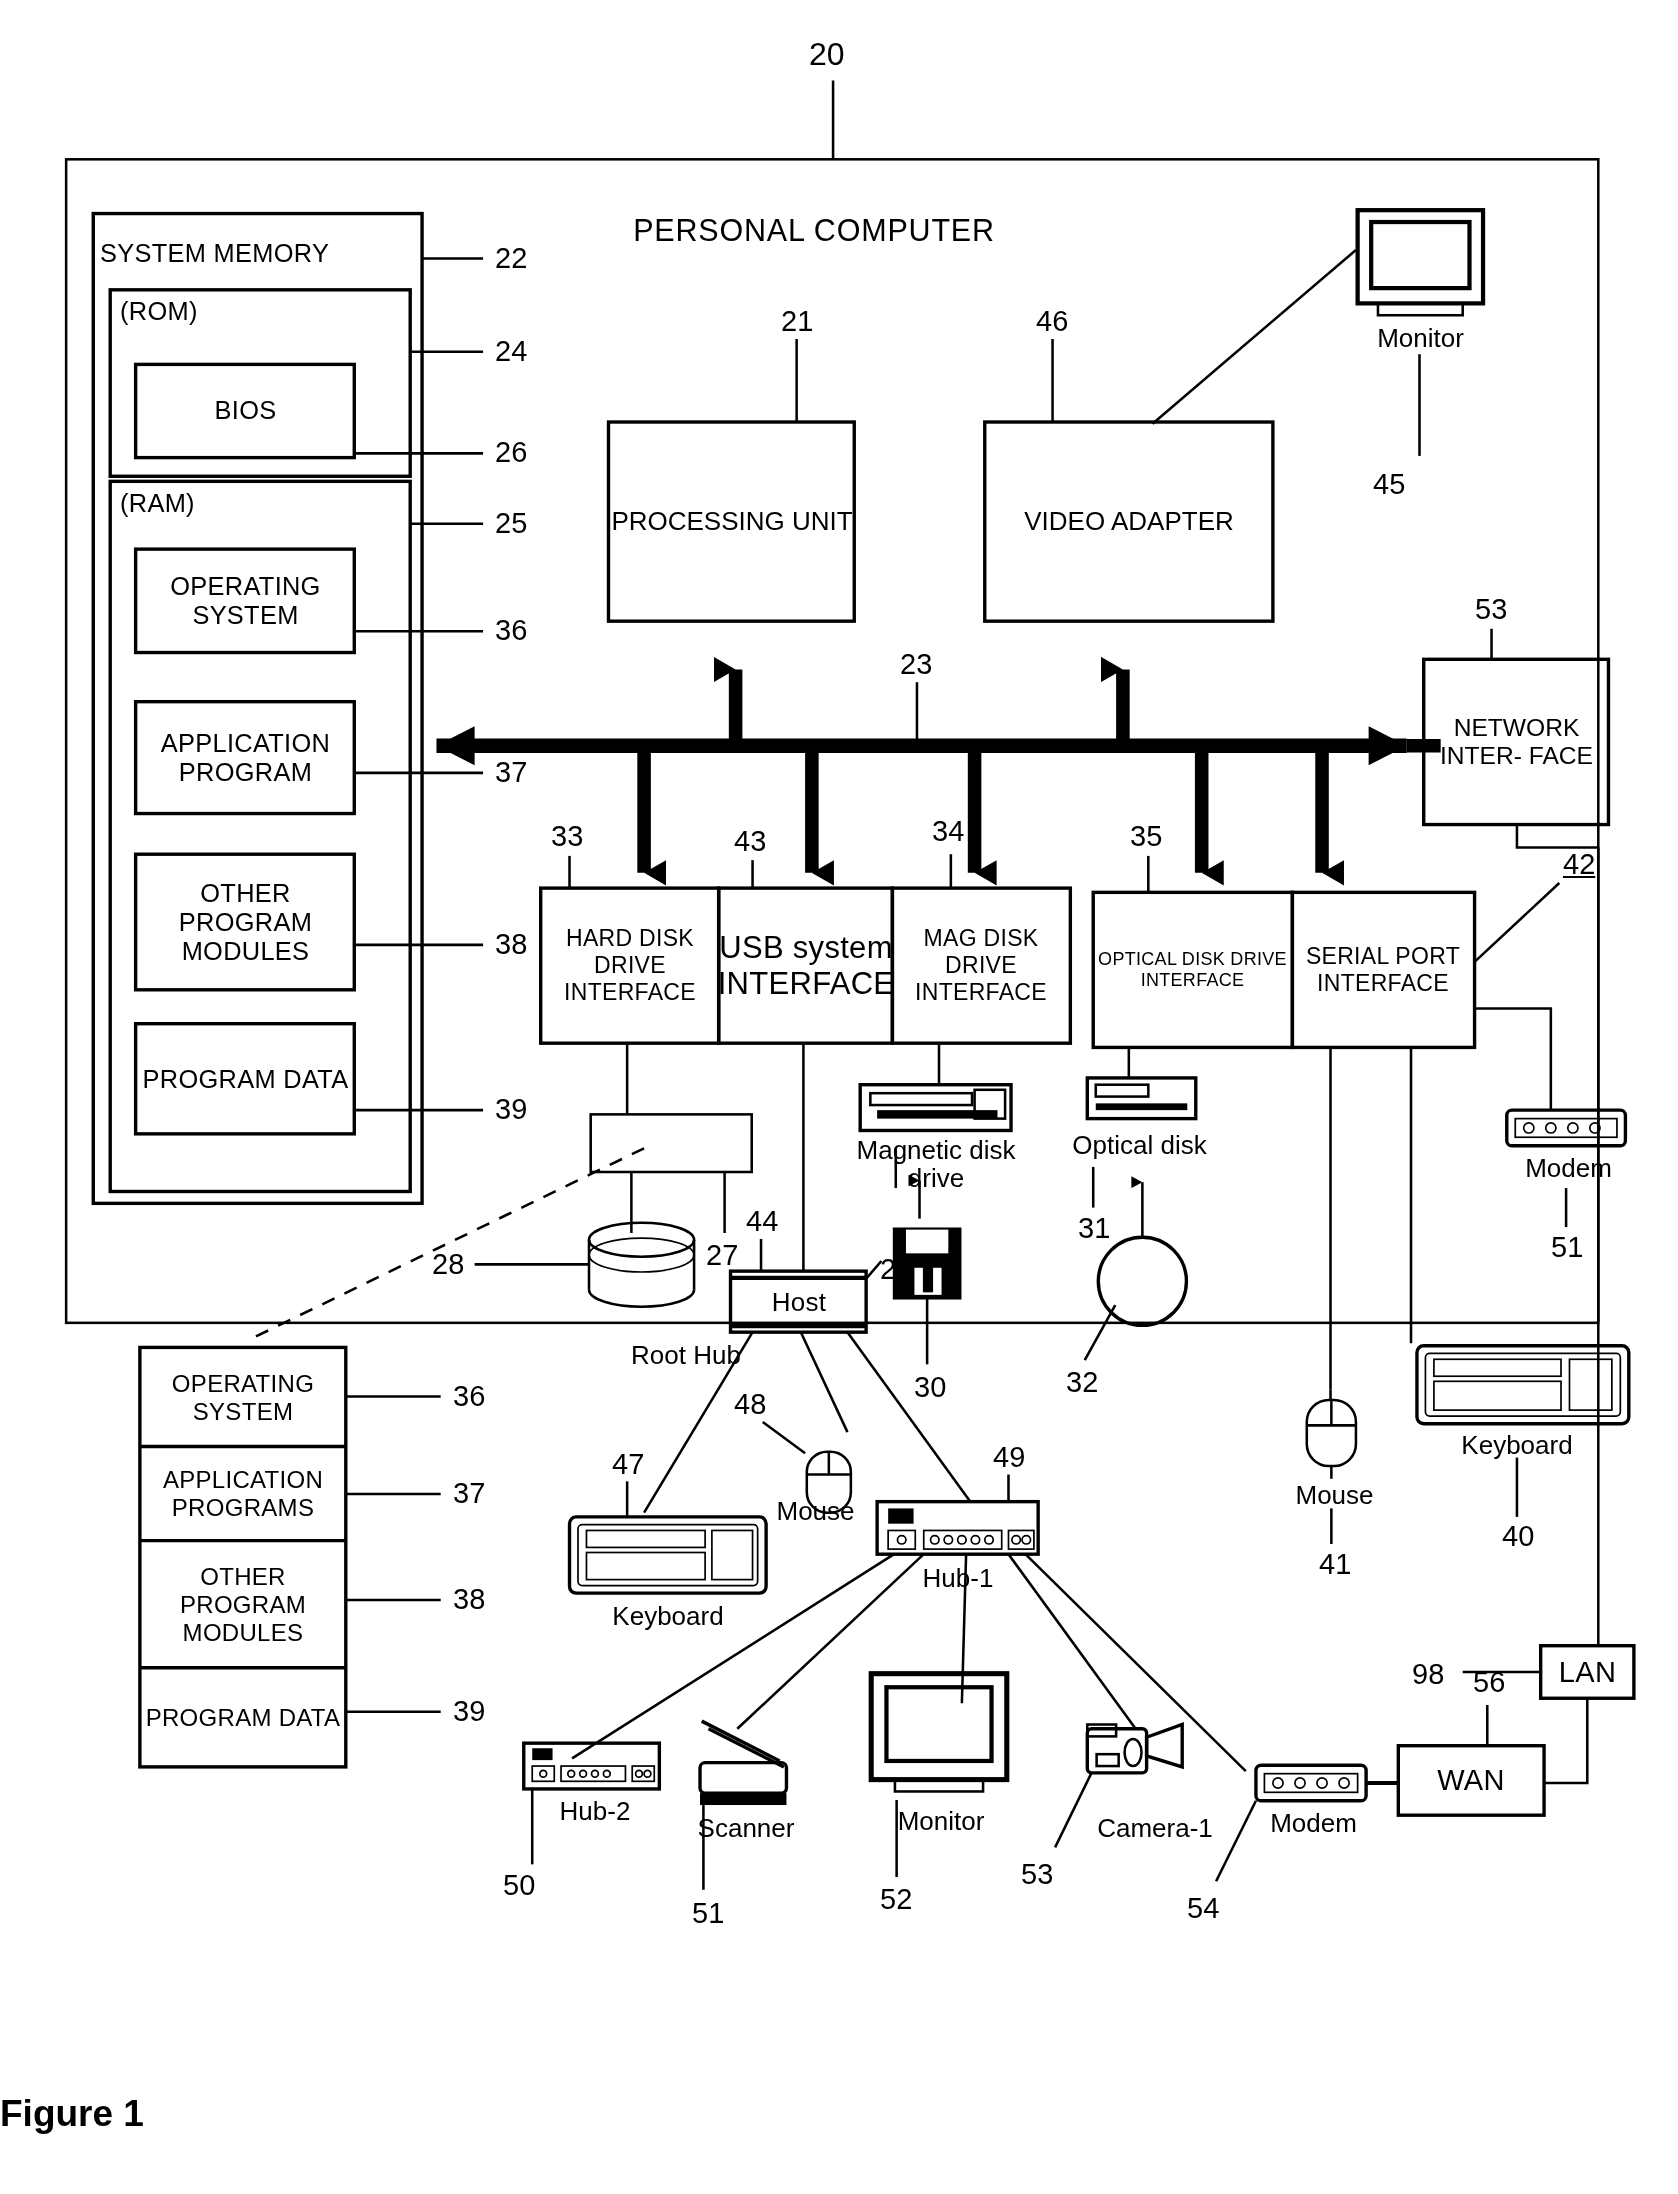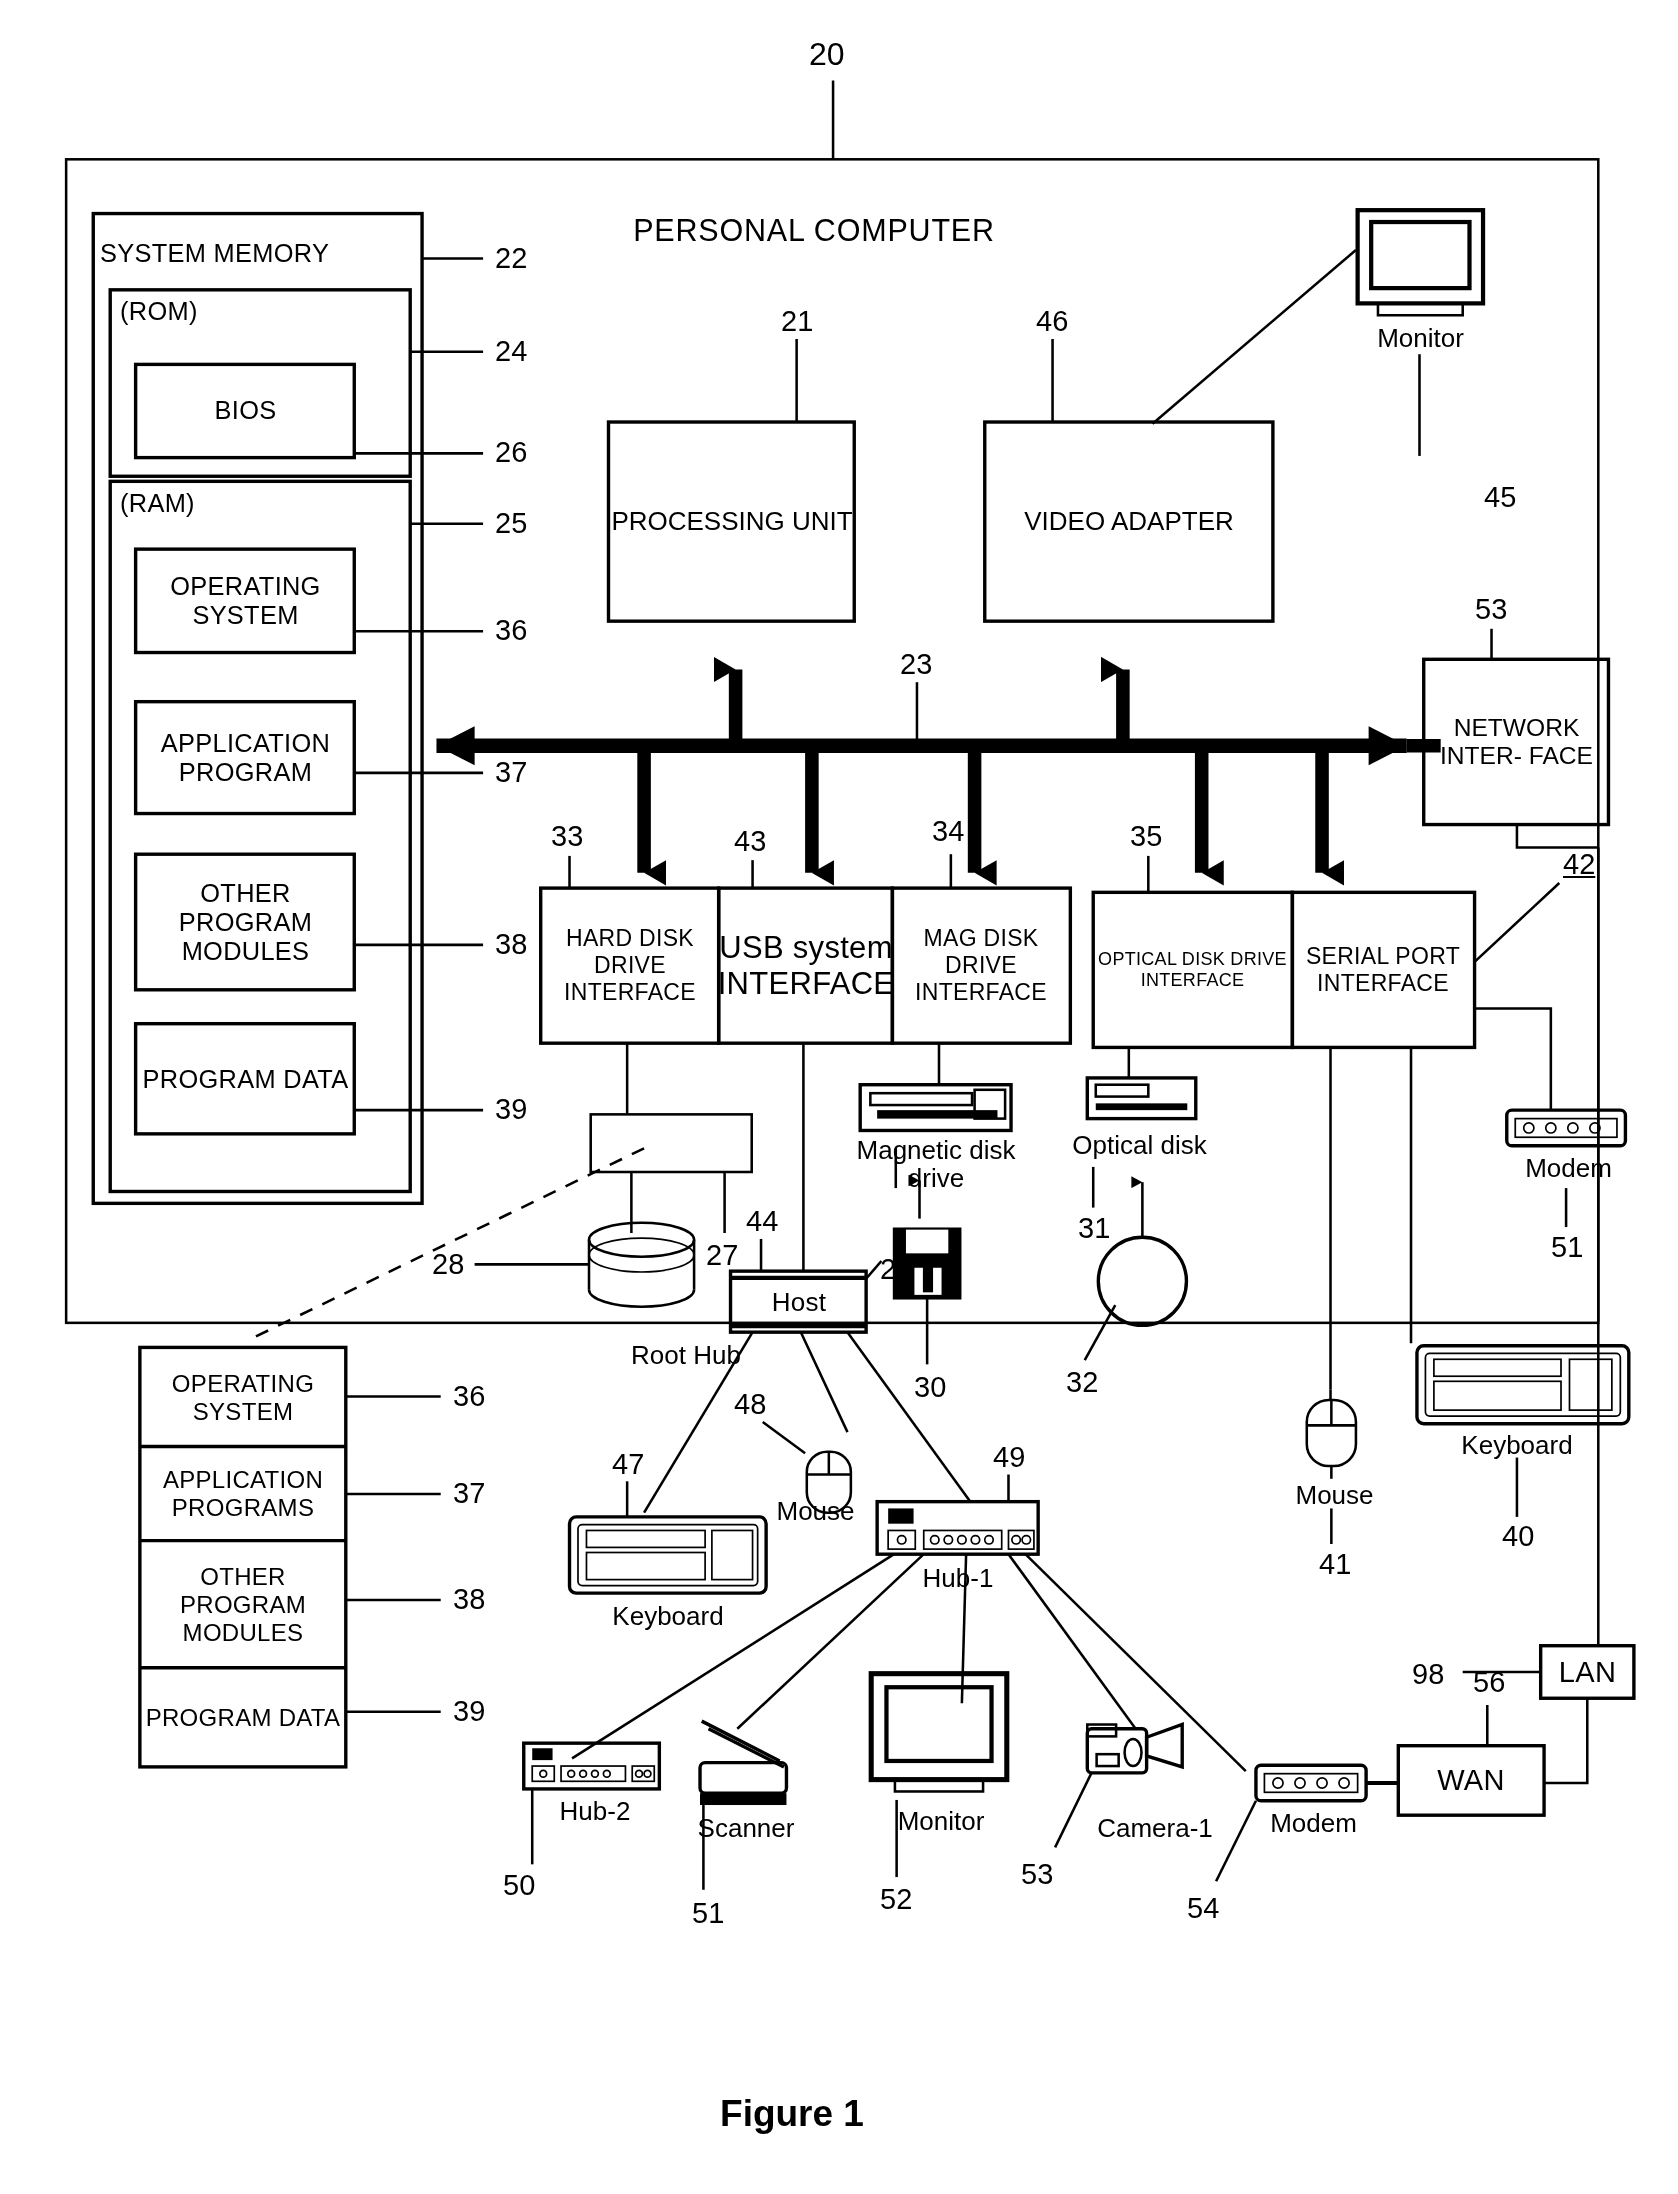--- a/index.html
+++ b/index.html
@@ -314,21 +314,21 @@
   <div class="ref" style="left:1036px;top:305px;">46</div>
 
   <div class="boxlbl" style="left:1424px;top:659px;width:185px;height:165px;font-size:24.6px;">NETWORK
 INTER-
 FACE</div>
   <div class="ref" style="left:1475px;top:593px;">53</div>
 
   <div class="ref" style="left:900px;top:648px;">23</div>
 
   <div class="lbl dev" style="left:1344px;top:324px;width:153px;">Monitor</div>
-  <div class="ref" style="left:1484px;top:468px;margin-top:13px;">45</div>
+  <div class="ref" style="left:1373px;top:468px;">45</div>
 
   <div class="boxlbl caps" style="left:541px;top:888px;width:178px;height:155px;font-size:23px;">HARD DISK
 DRIVE
 INTERFACE</div>
   <div class="boxlbl caps" style="left:719px;top:888px;width:174px;height:155px;font-size:31px;">USB system
 INTERFACE</div>
   <div class="boxlbl caps" style="left:892px;top:888px;width:178px;height:155px;font-size:23px;">MAG DISK
 DRIVE
 INTERFACE</div>
   <div class="boxlbl caps" style="left:1093px;top:892px;width:199px;height:155px;font-size:18px;">OPTICAL
@@ -402,16 +402,16 @@
 PROGRAM
 MODULES</div>
   <div class="boxlbl caps" style="left:140px;top:1668px;width:206px;height:99px;font-size:24px;">PROGRAM
 DATA</div>
 
   <div class="ref" style="left:453px;top:1380px;">36</div>
   <div class="ref" style="left:453px;top:1477px;">37</div>
   <div class="ref" style="left:453px;top:1583px;">38</div>
   <div class="ref" style="left:453px;top:1695px;">39</div>
 
-  <div class="figcap" style="left:8px;top:2093px;width:1568px;text-align:center;">Figure 1</div>
+  <div class="figcap" style="left:0;top:2093px;width:1568px;text-align:left;">Figure 1</div>
 
 </div>
 
 
 </body></html>

